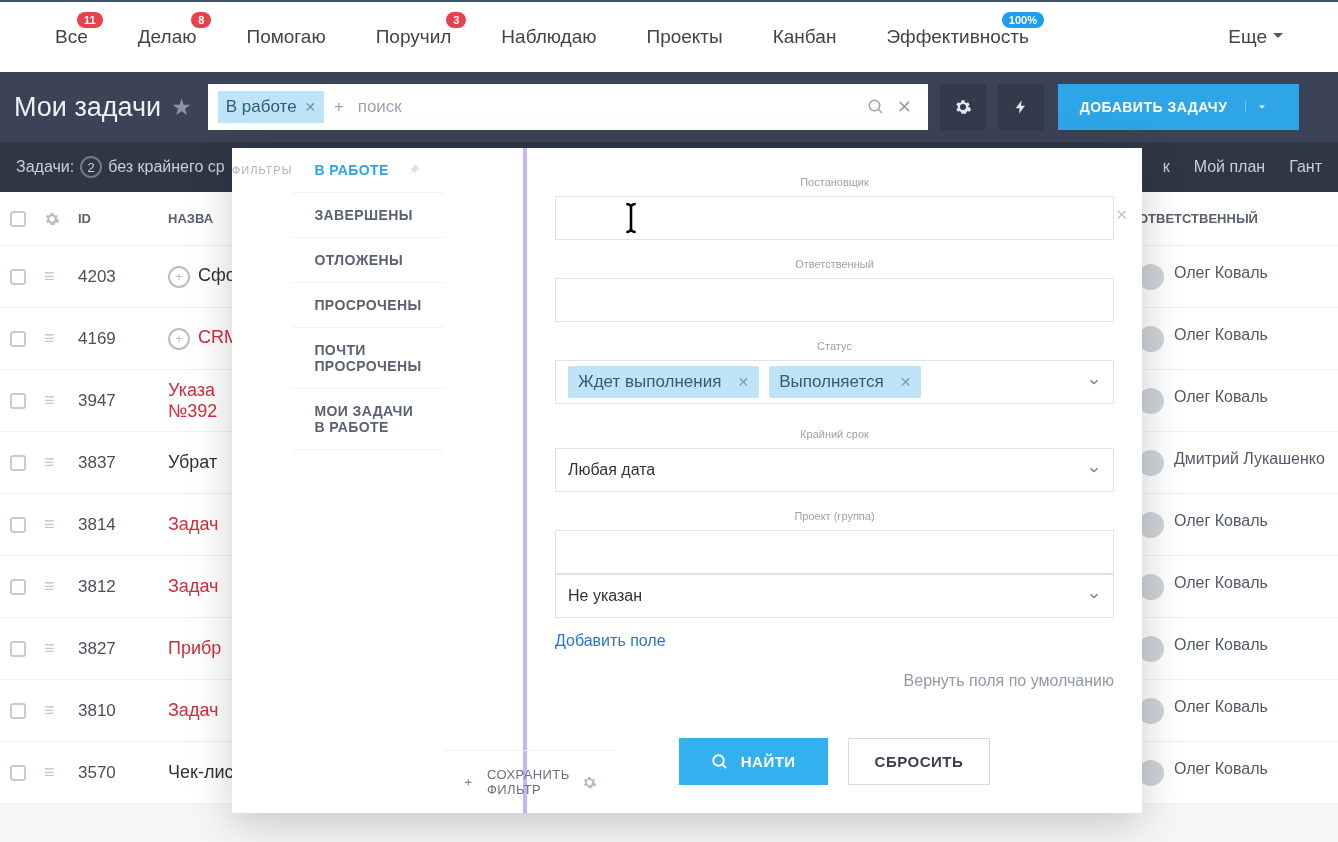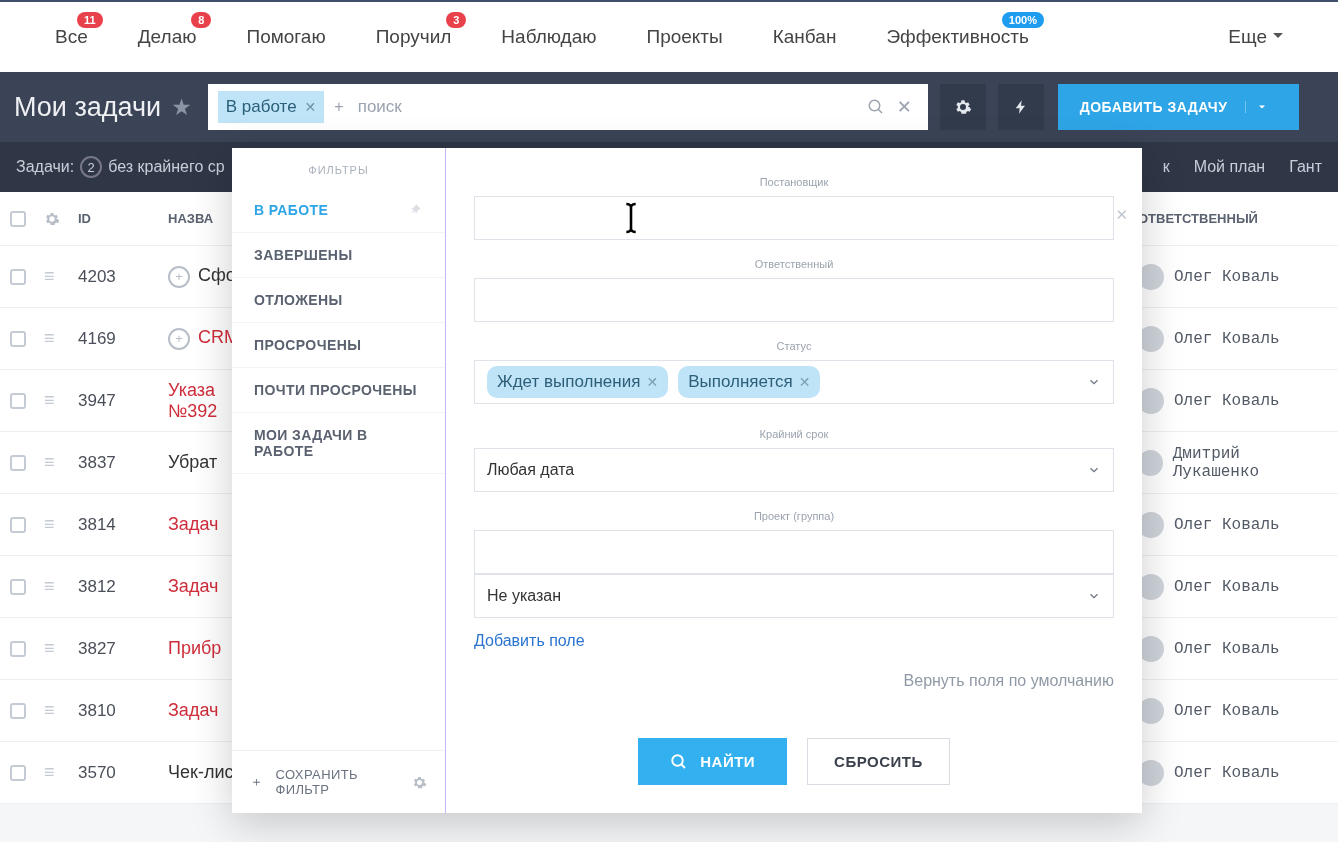--- a/index.html
+++ b/index.html
@@ -32,36 +32,36 @@
   .table { background: #fff; }
   .thead, .row { display: grid; grid-template-columns: 34px 34px 90px 1fr 190px; align-items: center; padding: 0 10px; height: 62px; border-bottom: 1px solid #edeff2; }
   .thead { height: 54px; color: #5a6270; font-size: 13px; font-weight: 600; }
   .cb { width: 16px; height: 16px; border: 2px solid #c5cbd4; border-radius: 3px; }
   .grip { color: #c5cbd4; font-size: 18px; }
   .gear { color: #b8bec8; }
   .idc { color: #4a4f59; font-size: 17px; }
   .task-name { color: #cf2d3b; font-size: 18px; }
   .task-name.gray { color: #333; }
   .plus-round { width: 22px; height: 22px; border: 2px solid #b8bec8; border-radius: 50%; display: inline-flex; align-items: center; justify-content: center; color: #b8bec8; font-size: 13px; margin-right: 8px; }
-  .assignee { display: flex; align-items: center; gap: 10px; color: #525a66; font-size: 16px; font-family: Liberation Mono, monospace; }
+  .assignee { display: flex; gap: 10px; color: #525a66; font-size: 16px; }
   .ava { width: 26px; height: 26px; border-radius: 50%; background: #cfd4db; display:inline-block; }
   
   .popover { position: absolute; left: 232px; top: 148px; width: 910px; height: 665px; background: #fff; box-shadow: 0 10px 40px rgba(0,0,0,.2); display: flex; z-index: 10; }
-  .pop-left { width: 214px; border-right: 1px solid #c4b5fd; display: flex; flex-direction: column; }
+  .pop-left { width: 295px; border-right: 4px solid #c4b5fd; display: flex; flex-direction: row; }
   .pop-left-title { text-align: center; color: #aab1bb; font-size: 11px; letter-spacing: 1px; padding: 16px 0 12px; }
   .f-item { padding: 14px 22px; color: #5a6270; font-size: 14px; font-weight: 600; letter-spacing: .4px; display:flex; align-items:center; border-bottom:1px solid #f1f3f5; cursor:pointer; }
   .f-item.active { color: #2ea5e6; background: #fff; }
   .pin { margin-left: auto; color: #c5cbd4; }
   .pop-left-footer { margin-top: auto; display: flex; align-items: center; gap: 12px; padding: 16px 18px; border-top: 1px solid #eef0f3; color: #6a7280; font-size: 13px; letter-spacing: .4px; }
   .pop-right { flex: 1; padding: 22px 28px; position: relative; overflow: hidden; }
   .field-lbl { color: #9aa3ae; font-size: 11px; margin: 6px 0 8px; text-align: center; }
   .field { width: 100%; border: 1px solid #dfe3e9; height: 44px; padding: 0 12px; font-size: 16px; color: #333; background: #fff; display:flex; align-items:center; gap:8px; }
   .field.select { justify-content: space-between; cursor: pointer; }
   .field .chev { color: #6a7280; }
-  .chip2 { background: #bfe3f7; color: #2d5f79; padding: 6px 10px; font-size: 17px; display: inline-flex; align-items: center; gap: 6px; border-radius: 10px; }
+  .chip2 { background: #bfe3f7; color: #2d5f79; padding: 6px 10px; font-size: 17px; display: inline-flex; align-items: center; gap: 16px; border-radius: 2px; }
   .chip2 .x { color: #7aa0b3; cursor:pointer; font-size:14px; }
   .links-row { display: flex; gap: 26px; margin-top: 14px; font-size: 16px; justify-content: space-between; }
   .link-blue { color: #2a74d0; cursor: pointer; }
   .link-muted { color: #9099a6; cursor: pointer; margin-top: 40px; }
   .btn-row { display: flex; gap: 20px; justify-content: center; margin-top: 48px; }
   .btn-primary { background: #33b0ef; color: #fff; border: none; padding: 14px 32px; font-size: 15px; font-weight: 600; letter-spacing: .5px; display:inline-flex; align-items:center; gap:12px; cursor:pointer; }
   .btn-secondary { background: #fff; border: 1px solid #d7dbe2; padding: 14px 26px; font-size: 15px; font-weight: 600; color: #3a414d; letter-spacing: .5px; cursor:pointer; }
   .close-x { position: absolute; right: 14px; top: 58px; color: #bfc5ce; cursor: pointer; font-size: 15px; }
   .cursor-text { position: absolute; left: 617px; top: 200px; font-size: 30px; z-index: 20; pointer-events:none; }
   svg { display: block; }

